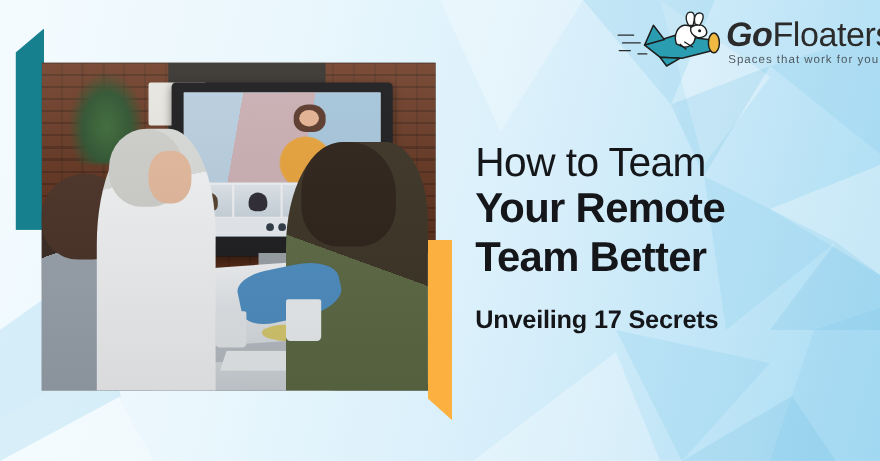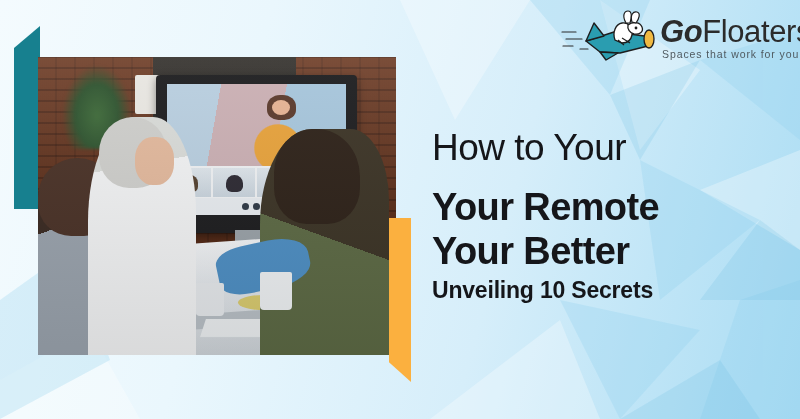--- a/index.html
+++ b/index.html
@@ -223,21 +223,21 @@
   .logo-tag {
     position: absolute; left: 102px; top: 40px;
     font-size: 10.5px; color: #4f5a60; letter-spacing: .9px; white-space: nowrap; text-align: center;
   }
   
   .headline {
     position: absolute; left: 432px; top: 128px; width: 340px;
     color: #15161a; line-height: 1.08;
   }
   .hl-1 { font-size: 37px; font-weight: 400; letter-spacing: -.5px; }
-  .hl-2 { font-size: 38px; font-weight: 700; letter-spacing: -.6px; margin-top: 19px; }
+  .hl-2 { font-size: 38px; font-weight: 700; letter-spacing: -.6px; margin-top: 2px; }
   .hl-3 { font-size: 38px; font-weight: 700; letter-spacing: -.6px; margin-top: 3px; }
   .subline {
     position: absolute; left: 432px; top: 276px; width: 330px;
     color: #15161a; font-size: 23px; font-weight: 700;
     letter-spacing: -.2px; line-height: 1.28;
   }
 </style>
 </head>
 <body>
 
@@ -348,22 +348,22 @@
       <circle cx="76" cy="20" r="1.4" fill="#1d1d1d"></circle>
 
       <path d="M62 30 L70 35" stroke="#1d1d1d" stroke-width="1.2" fill="none"></path>
       <path d="M58 32 L64 37" stroke="#1d1d1d" stroke-width="1.2" fill="none"></path>
     </svg>
     <div class="logo-word"><b>Go</b><span class="light">Floaters</span></div>
     <div class="logo-tag">Spaces that work for you</div>
   </div>
 
   <div class="headline">
-    <div class="hl-1">How to Your</div>
+    <div class="hl-1">How to Team</div>
     <div class="hl-2">Your Remote</div>
-    <div class="hl-3">Your Better</div>
+    <div class="hl-3">Team Better</div>
   </div>
 
   <div class="subline">
-    <div>Unveiling 10 Secrets</div>
+    <div>Unveiling 17 Secrets</div>
   </div>
 
 </div>
 
 </body></html>

